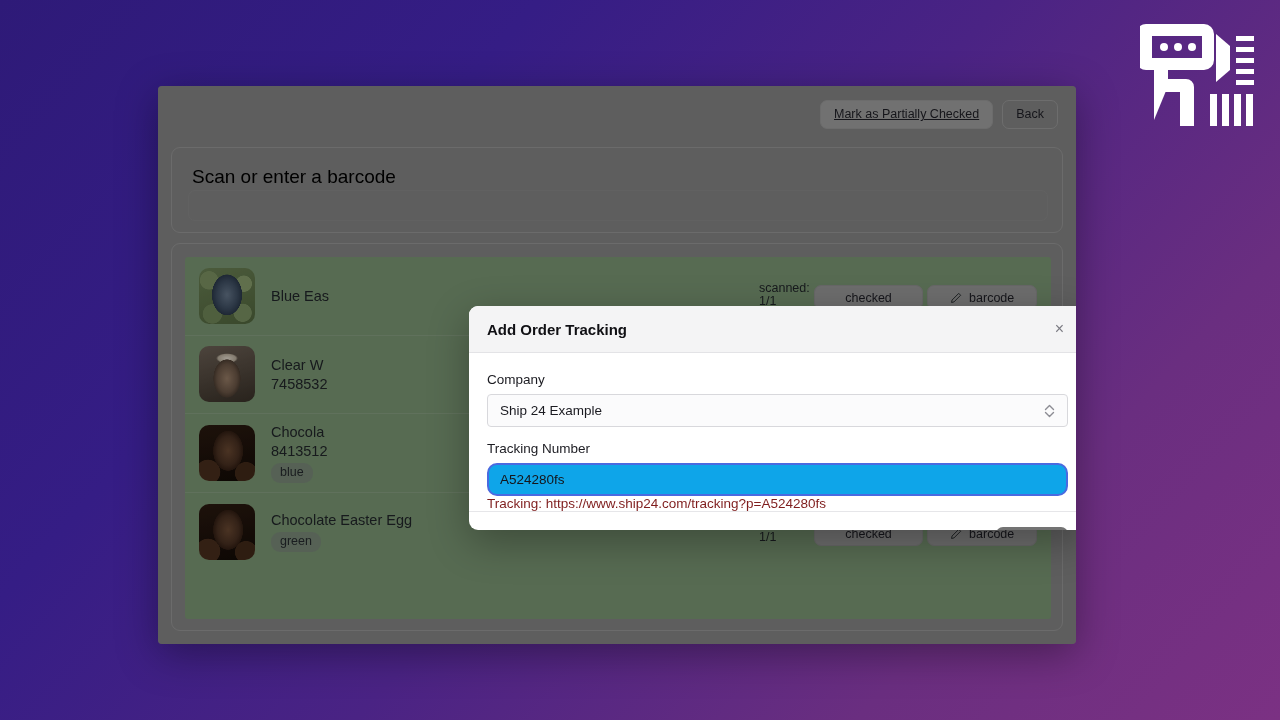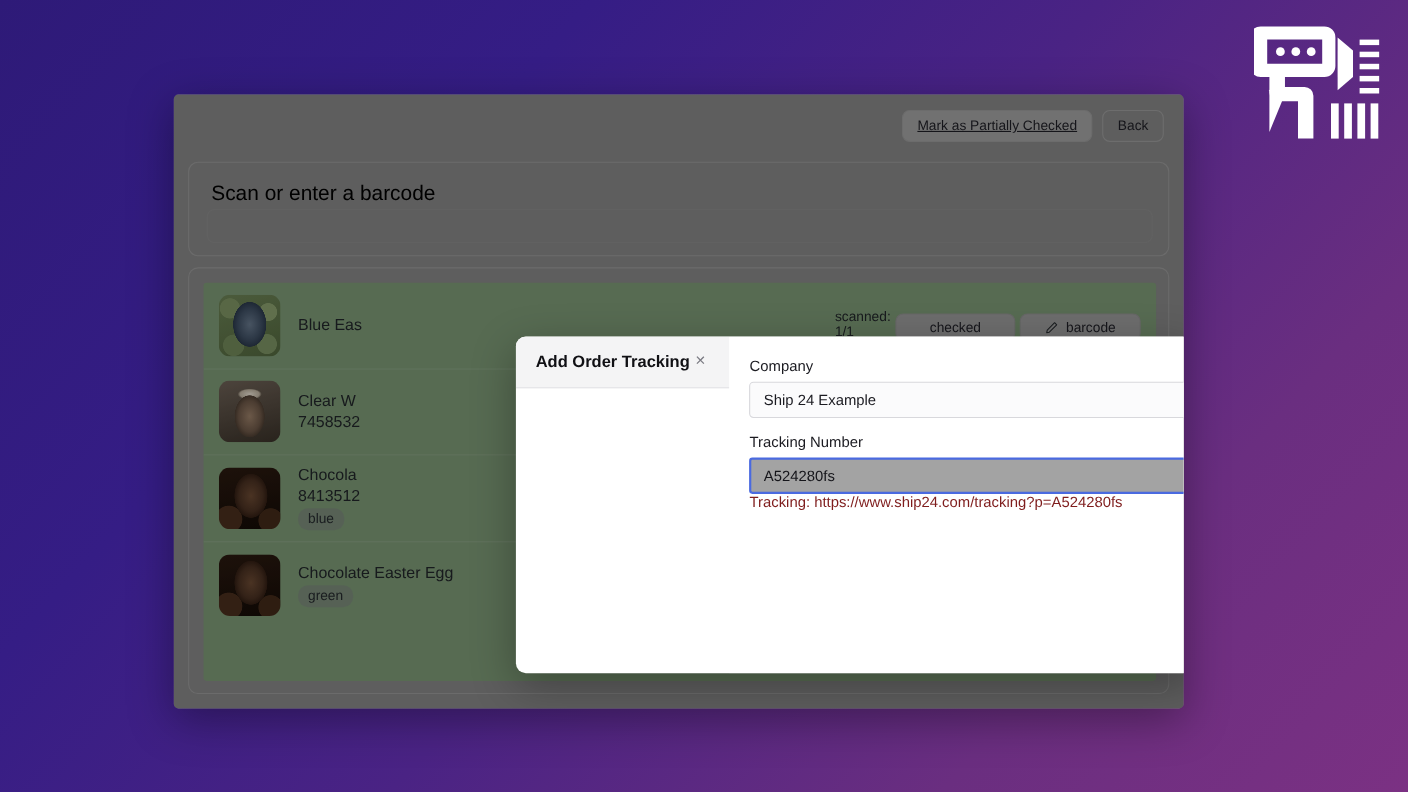--- a/index.html
+++ b/index.html
@@ -221,28 +221,28 @@
     cursor: pointer;
   }
   .pencil-icon { display: inline-flex; align-items: center; }
 
   
   #modal {
     position: absolute;
     left: 311px;
     top: 220px;
     width: 617px;
-    height: 306px;
+    height: 224px;
     background: #ffffff;
     border-radius: 9px;
     box-shadow: 0 12px 40px rgba(0,0,0,0.30);
     z-index: 20;
     overflow: hidden;
     display: flex;
-    flex-direction: row;
+    flex-direction: column;
   }
   #modal-header {
     height: 47px;
     background: #f4f4f5;
     border-bottom: 1px solid #e3e3e6;
     display: flex;
     align-items: center;
     justify-content: space-between;
     padding: 0 17px 0 18px;
     flex: none;
@@ -291,22 +291,22 @@
     transform: translateY(-50%);
     display: flex;
     flex-direction: column;
     gap: 1px;
     color: #8c8c94;
   }
   #tracking-input {
     width: 581px;
     height: 33px;
     border: 2px solid #4a6ae0;
-    border-radius: 3px;
-    background: #a3a3a3;
+    border-radius: 10px;
+    background: #0ea5e9;
     padding: 0 11px;
     font-family: "Liberation Sans", sans-serif;
     font-size: 13.5px;
     color: #15151a;
     outline: none;
   }
   #tracking-hint {
     font-size: 13.5px;
     color: #7f1d1d;
   }

